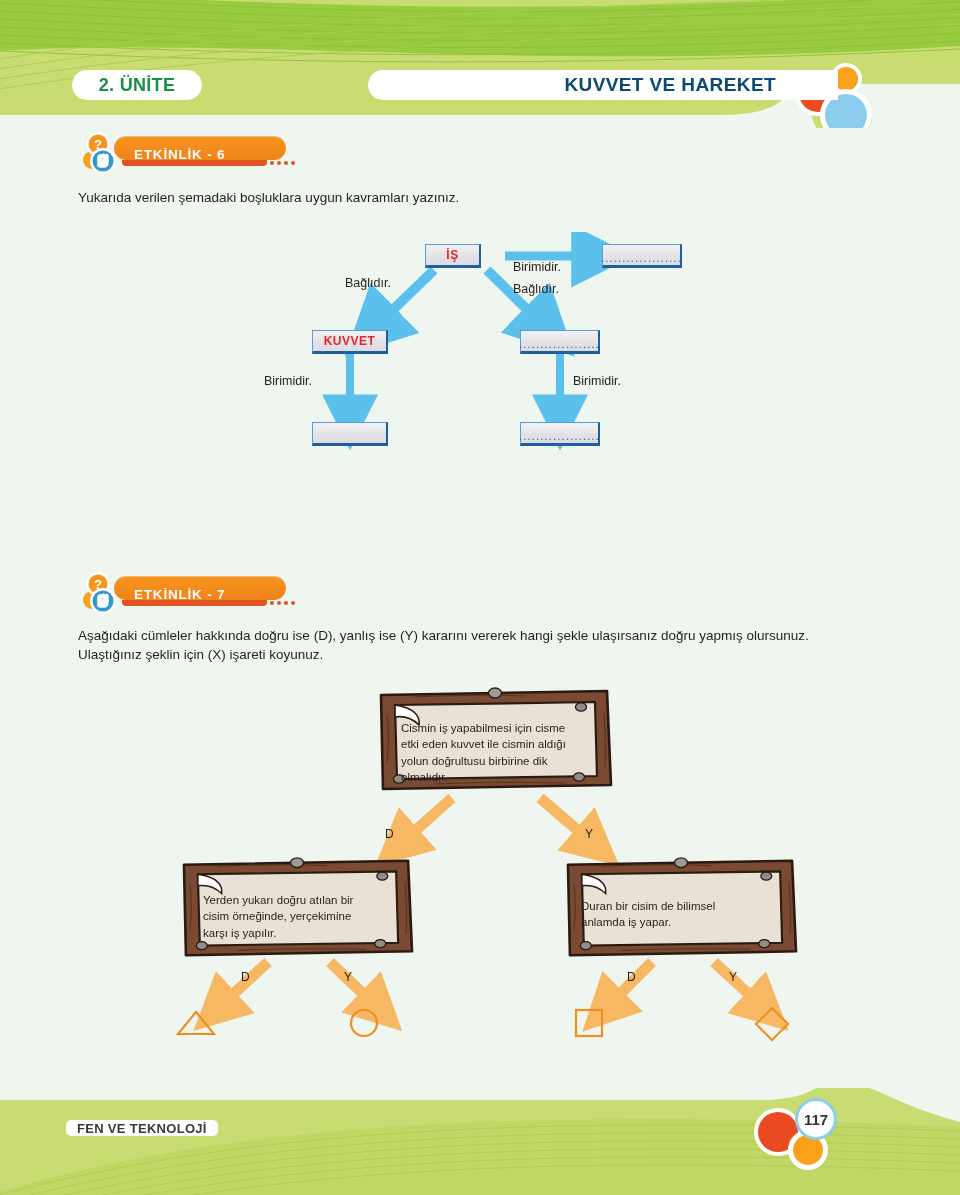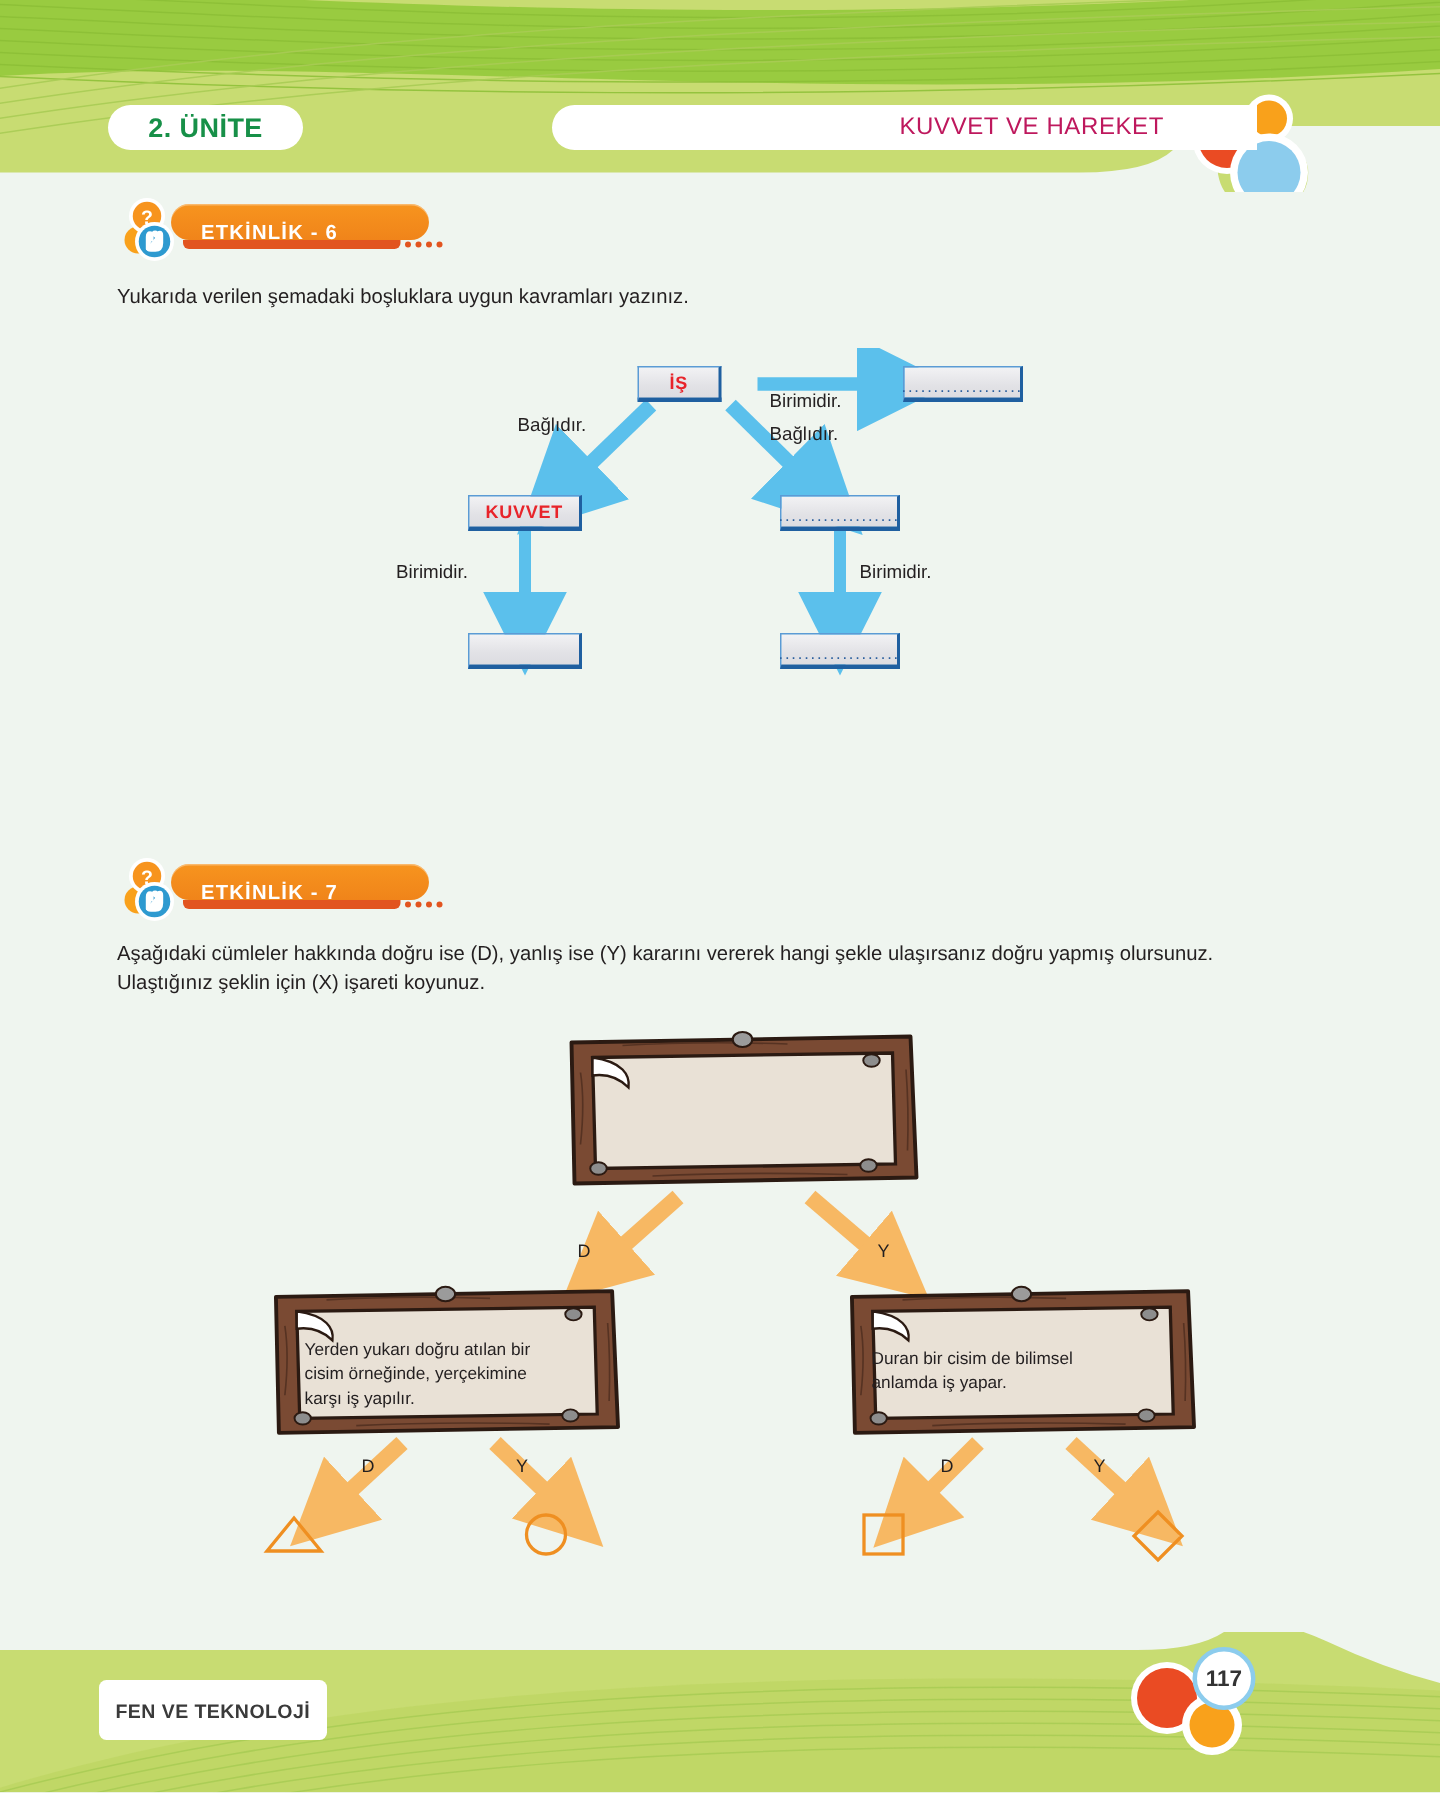--- a/index.html
+++ b/index.html
@@ -38,23 +38,23 @@
   }
   #chapter-title-wrap {
     position: absolute; left: 368px; top: 70px;
     width: 470px; height: 30px;
     background: #ffffff;
     border-radius: 15px 0 0 15px;
     display: flex; align-items: center; justify-content: flex-end;
     padding-right: 62px;
   }
   #chapter-title {
-    color: #be185d;
-    font-weight: normal;
-    font-size: 16px;
+    color: #0c4a6e;
+    font-weight: bold;
+    font-size: 19px;
     letter-spacing: .4px;
   }
   #header-dots { position: absolute; left: 780px; top: 55px; }
 
   
   .activity-badge { position: absolute; height: 46px; }
   .badge-icon { position: absolute; left: 0; top: 0; width: 48px; height: 46px; }
   .badge-pill {
     position: absolute; left: 36px; top: 6px;
     height: 24px;
@@ -135,21 +135,21 @@
 
   
   #footer-band {
     position: absolute; left: 0; top: 1088px;
     width: 960px; height: 107px;
     overflow: hidden;
   }
   #footer-svg { position: absolute; left: 0; top: 0; }
   #subject-badge {
     position: absolute; left: 66px; top: 1120px;
-    height: 40px;
+    height: 16px;
     background: #ffffff;
     border-radius: 5px;
     display: flex; align-items: center;
     padding: 0 11px;
     color: #3a3a3a;
     font-weight: bold;
     font-size: 13px;
     letter-spacing: .3px;
   }
   #page-number {
@@ -366,20 +366,26 @@
 
       <line x1="652" y1="282" x2="604" y2="330" stroke="#f7b863" stroke-width="11" marker-end="url(#ahOrange)"></line>
       <line x1="714" y1="282" x2="766" y2="330" stroke="#f7b863" stroke-width="11" marker-end="url(#ahOrange)"></line>
 
       <path d="M178,354 L196,332 L214,354 Z" fill="none" stroke="#ef8f21" stroke-width="2.2"></path>
       <circle cx="364" cy="343" r="13" fill="none" stroke="#ef8f21" stroke-width="2.2"></circle>
       <rect x="576" y="330" width="26" height="26" fill="none" stroke="#ef8f21" stroke-width="2.2"></rect>
       <path d="M772,328 L788,344 L772,360 L756,344 Z" fill="none" stroke="#ef8f21" stroke-width="2.2"></path>
     </svg>
 
+    <div class="sign-text" style="left:401px; top:40px; width:190px;">
+      <div>Cismin iş yapabilmesi için cisme</div>
+      <div>etki eden kuvvet ile cismin aldığı</div>
+      <div>yolun doğrultusu birbirine dik</div>
+      <div>olmalıdır.</div>
+    </div>
     <div class="sign-text" style="left:203px; top:212px; width:190px;">
       <div>Yerden yukarı doğru atılan bir</div>
       <div>cisim örneğinde, yerçekimine</div>
       <div>karşı iş yapılır.</div>
     </div>
     <div class="sign-text" style="left:581px; top:218px; width:190px;">
       <div>Duran bir cisim de bilimsel</div>
       <div>anlamda iş yapar.</div>
     </div>
 

